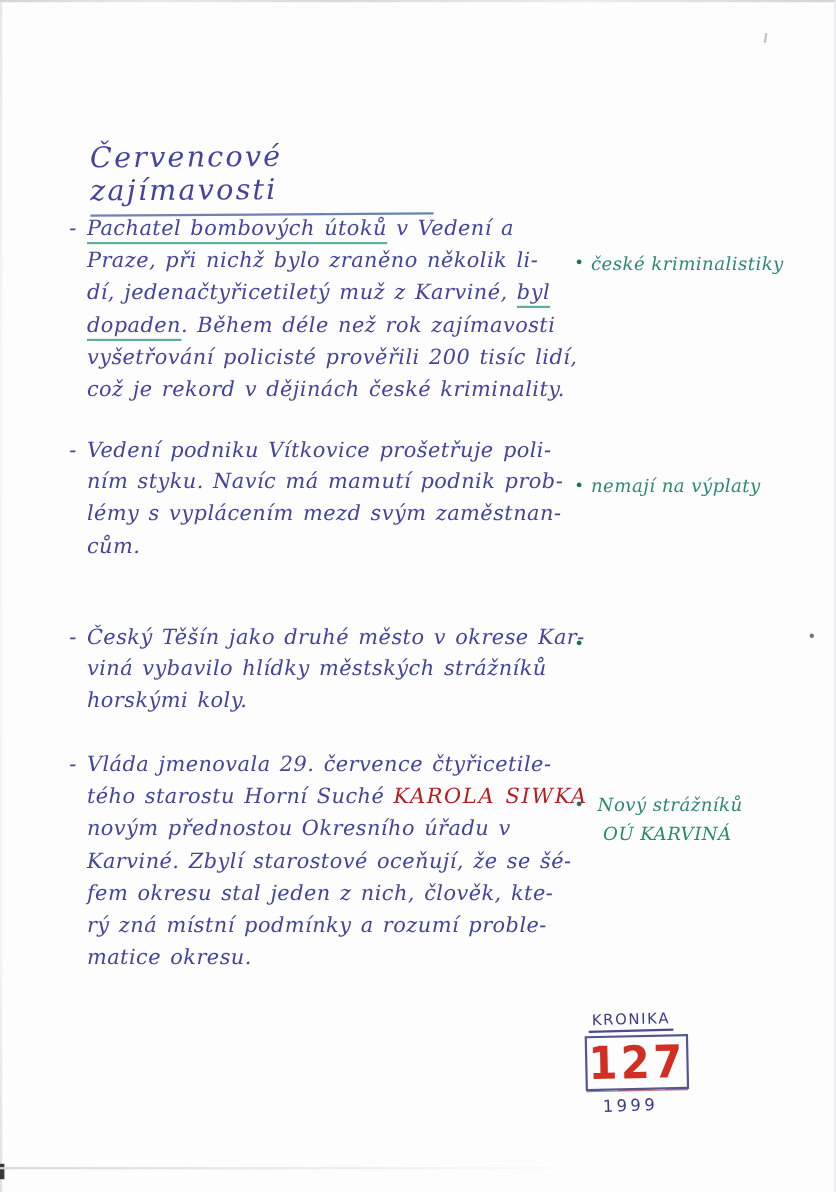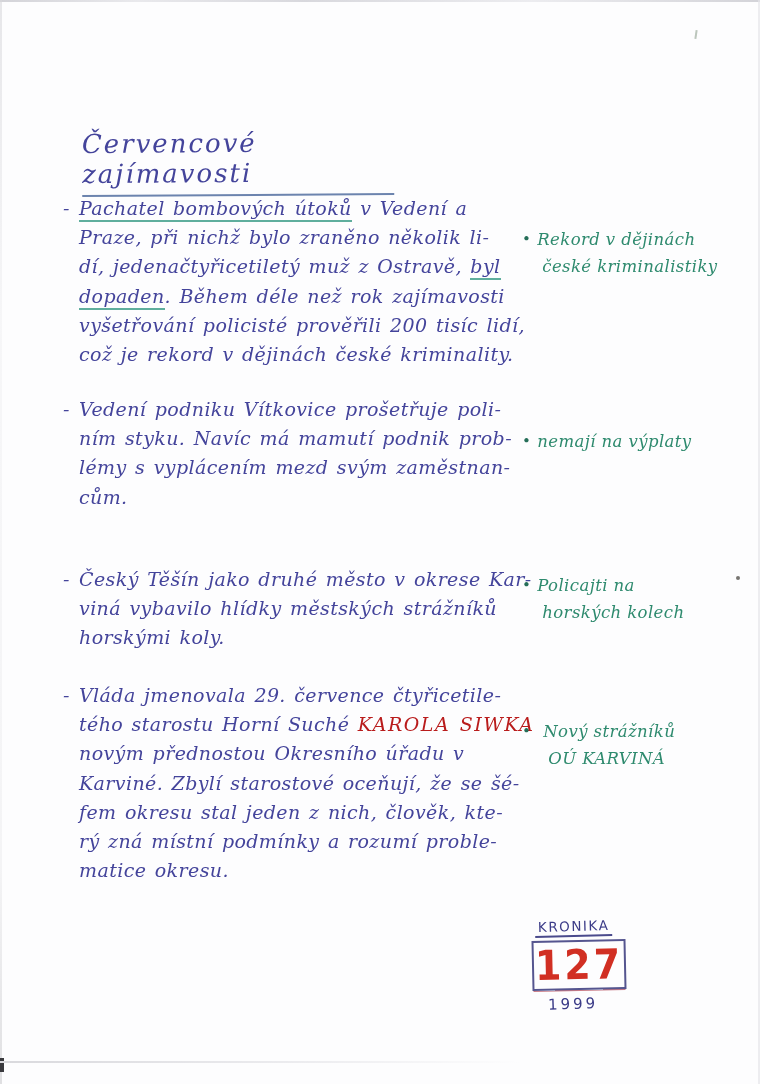--- a/index.html
+++ b/index.html
@@ -103,21 +103,21 @@
 <div class="scan-bottom-line"></div>
 <div class="scan-tick"></div>
 <div class="scan-dot"></div>
 
 <div class="page-title">Červencové zajímavosti</div>
 
 <div class="para" id="para-0">
     <span class="dash">-</span>
     <div class="tline"><span class="u-teal">Pachatel bombových útoků</span><span> v Vedení a</span></div>
     <div class="tline"><span>Praze, při nichž bylo zraněno několik li-</span></div>
-    <div class="tline"><span>dí, jedenačtyřicetiletý muž z Ostravě, </span><span class="u-teal">byl</span></div>
+    <div class="tline"><span>dí, jedenačtyřicetiletý muž z Karviné, </span><span class="u-teal">byl</span></div>
     <div class="tline"><span class="u-teal">dopaden</span><span>. Během déle než rok zajímavosti</span></div>
     <div class="tline"><span>vyšetřování policisté prověřili 200 tisíc lidí,</span></div>
     <div class="tline"><span>což je rekord v dějinách české kriminality.</span></div>
   </div>
 <div class="para" id="para-1">
     <span class="dash">-</span>
     <div class="tline"><span>Vedení podniku Vítkovice prošetřuje poli-</span></div>
     <div class="tline"><span>ním styku. Navíc má mamutí podnik prob-</span></div>
     <div class="tline"><span>lémy s vyplácením mezd svým zaměstnan-</span></div>
     <div class="tline"><span>cům.</span></div>
@@ -135,36 +135,31 @@
     <div class="tline"><span>novým přednostou Okresního úřadu v</span></div>
     <div class="tline"><span>Karviné. Zbylí starostové oceňují, že se šé-</span></div>
     <div class="tline"><span>fem okresu stal jeden z nich, člověk, kte-</span></div>
     <div class="tline"><span>rý zná místní podmínky a rozumí proble-</span></div>
     <div class="tline"><span>matice okresu.</span></div>
   </div>
 
 <div class="note" id="note-0">
     <span class="bullet">•</span>
     <div class="note-lines">
-      <div class="nline">Rekord v dějinách</div>
       <div class="nline">české kriminalistiky</div>
     </div>
   </div>
 <div class="note" id="note-1">
     <span class="bullet">•</span>
     <div class="note-lines">
       <div class="nline">nemají na výplaty</div>
     </div>
   </div>
 <div class="note" id="note-2">
     <span class="bullet">•</span>
-    <div class="note-lines">
-      <div class="nline">Policajti na</div>
-      <div class="nline">horských kolech</div>
-    </div>
   </div>
 <div class="note" id="note-3">
     <span class="bullet">•</span>
     <div class="note-lines">
       <div class="nline">Nový strážníků</div>
       <div class="nline">OÚ KARVINÁ</div>
     </div>
   </div>
 
 <div class="stamp">

